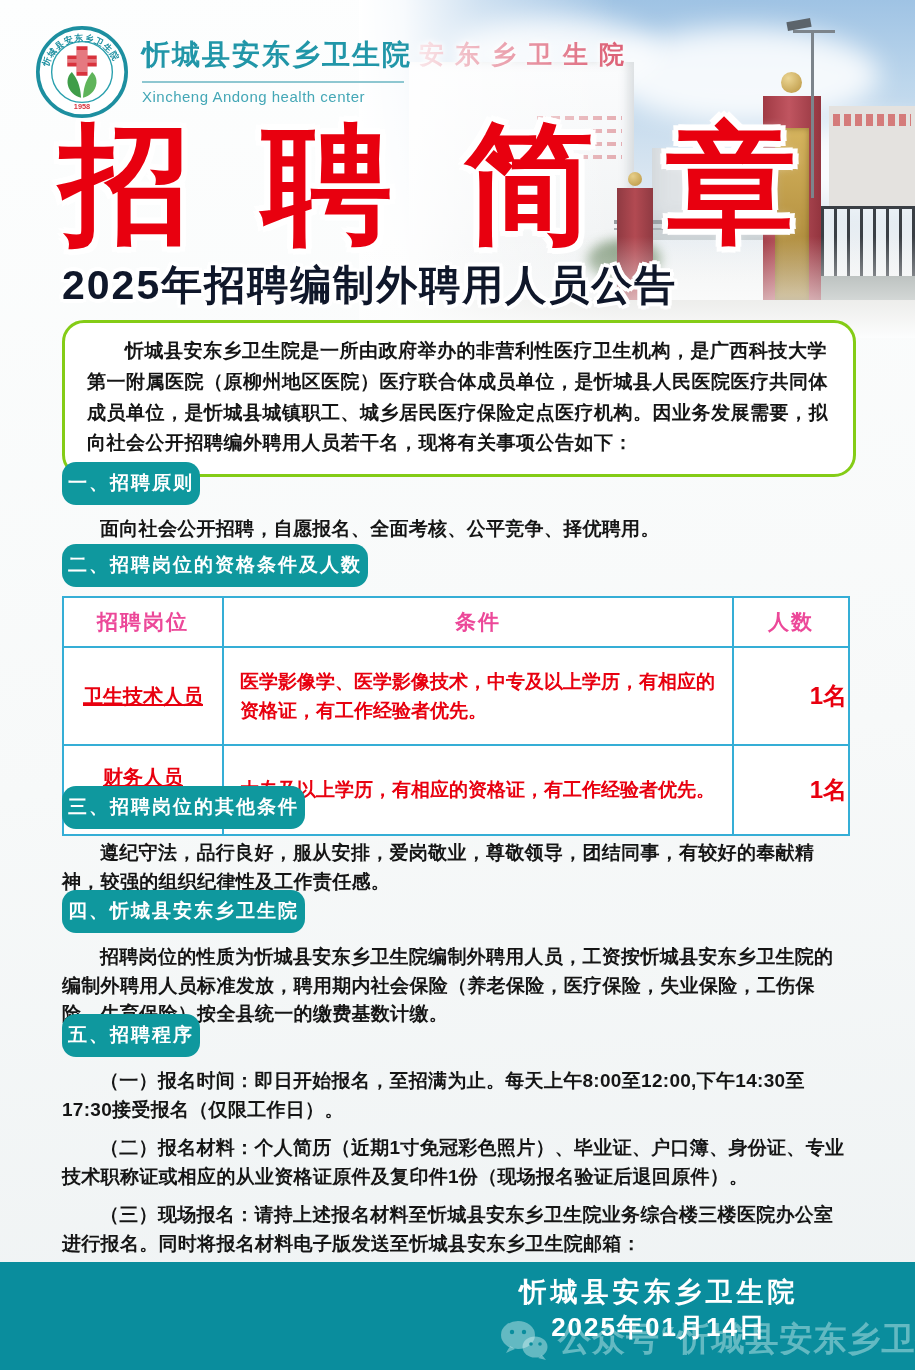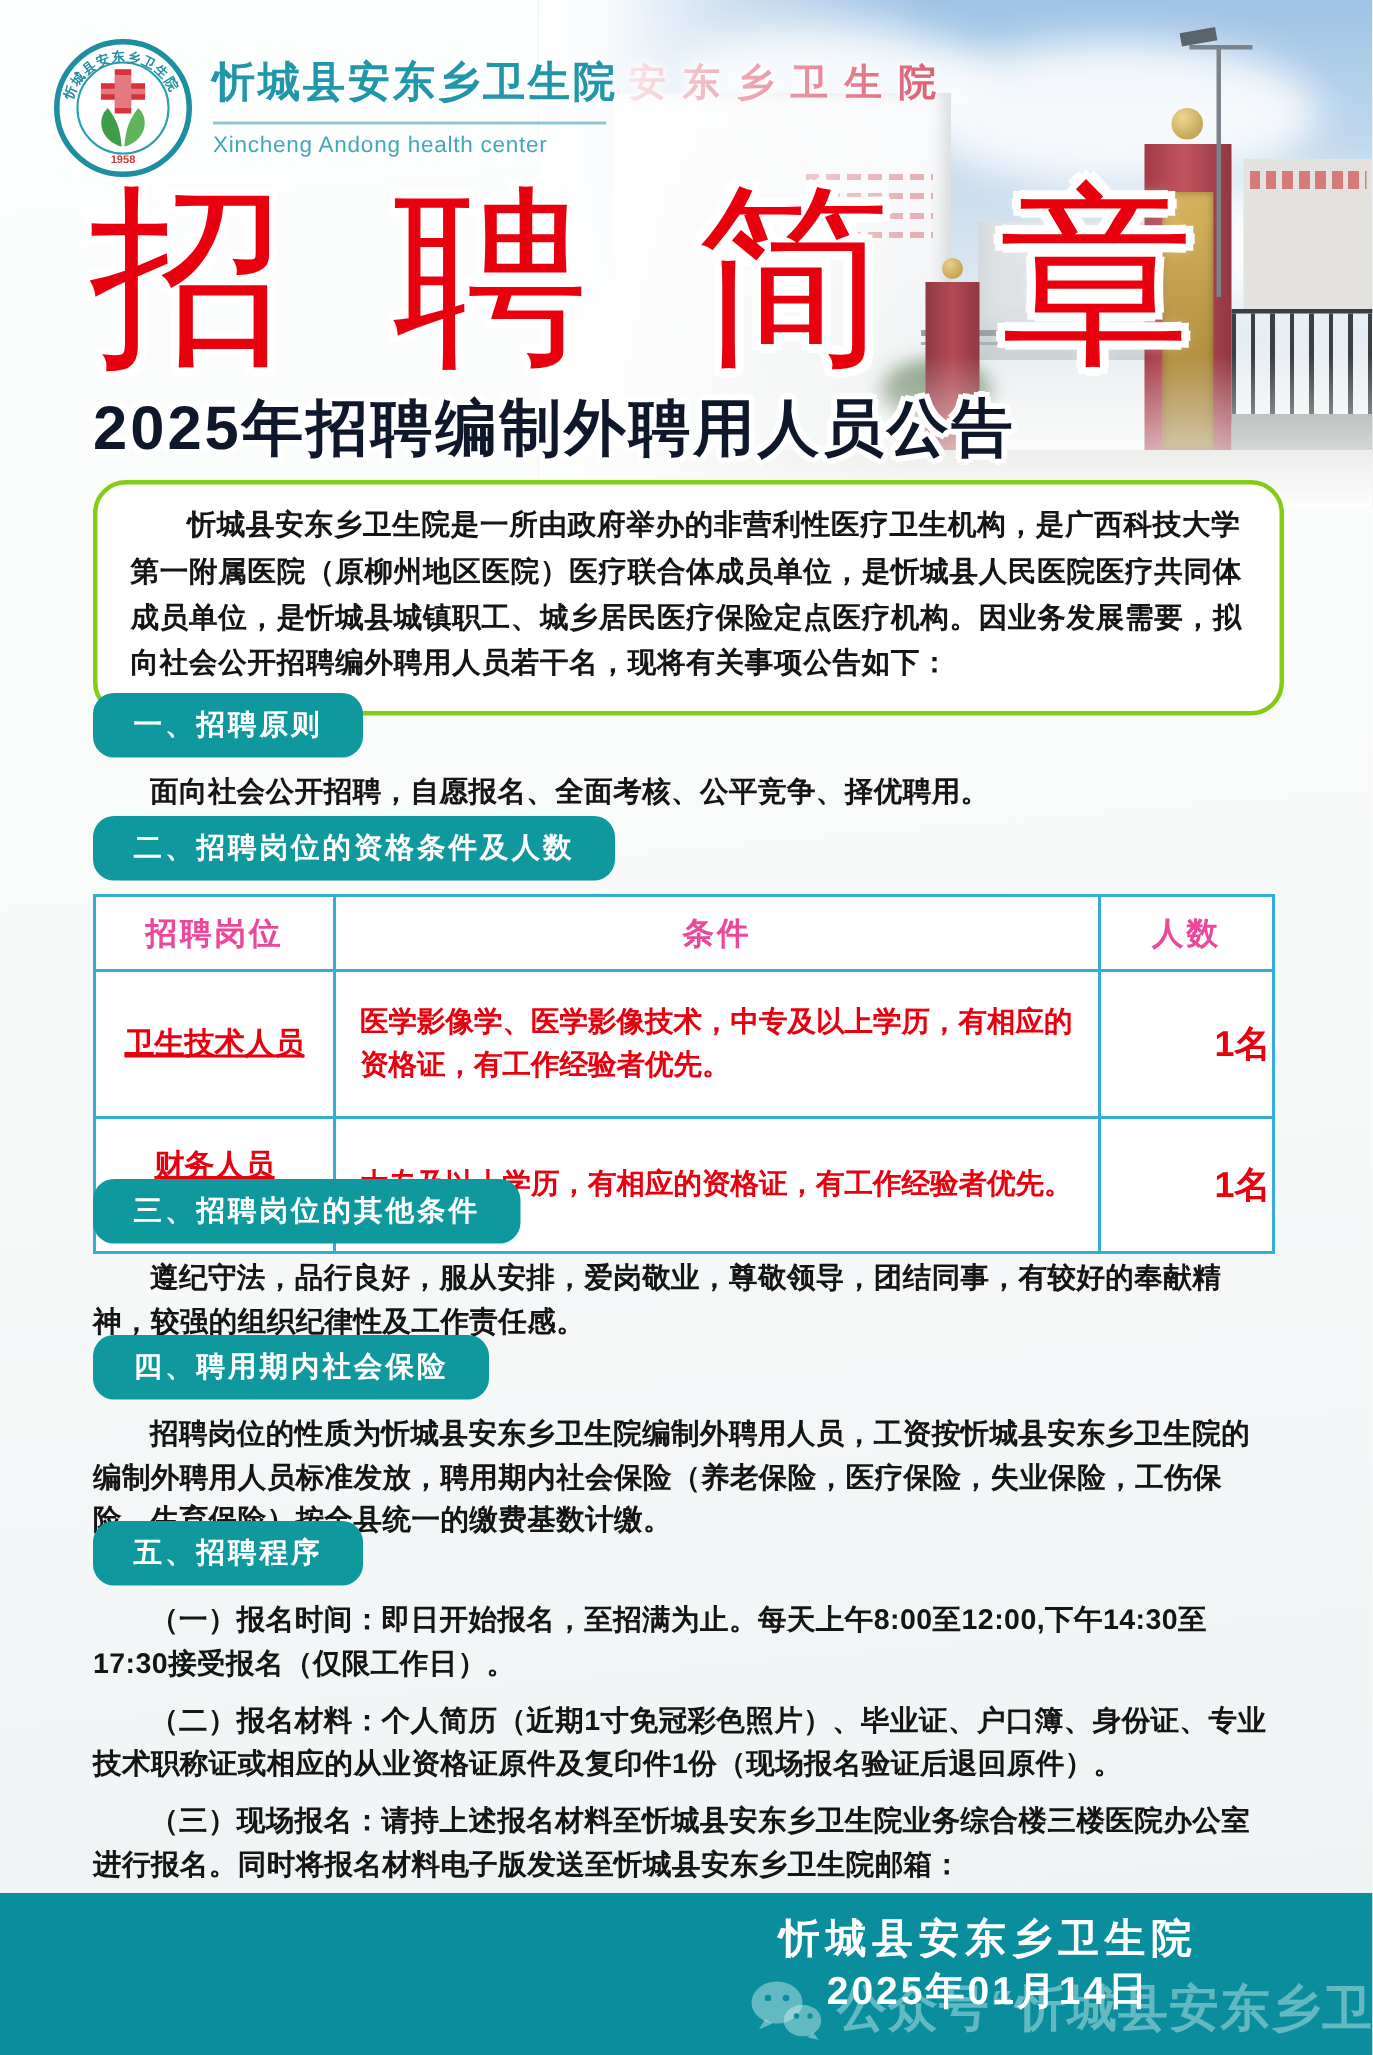--- a/index.html
+++ b/index.html
@@ -48,33 +48,33 @@
   .fade-left{position:absolute;inset:0;background:linear-gradient(90deg,#ffffff 0%,rgba(255,255,255,.92) 8%,rgba(255,255,255,.5) 22%,rgba(255,255,255,0) 46%);}
   .fade-bottom{position:absolute;inset:0;background:linear-gradient(0deg,rgba(252,253,253,1) 0%,rgba(252,253,253,.65) 9%,rgba(255,255,255,0) 30%);}
   
   .header{position:absolute;top:26px;left:36px;display:flex;gap:14px;z-index:3;}
   .logo{width:92px;height:92px;}
   .brand-names{padding-top:10px;}
   .brand-cn{font-size:28px;font-weight:700;color:#2196a8;letter-spacing:2px;}
   .brand-divider{height:2px;background:#8ec7d1;margin:7px 0 5px;width:262px;}
   .brand-en{font-size:15px;color:#44a7b6;letter-spacing:.5px;}
   
-  .title{position:absolute;top:116px;left:60px;z-index:2;font-size:130px;line-height:1.05;font-weight:400;
+  .title{position:absolute;top:116px;left:60px;z-index:2;font-size:130px;line-height:1.05;font-weight:700;
     color:#e8000f;letter-spacing:72px;white-space:nowrap;
     text-shadow:-5px -5px 0 #fff,5px -5px 0 #fff,-5px 5px 0 #fff,5px 5px 0 #fff,-6px 0 0 #fff,6px 0 0 #fff,0 -6px 0 #fff,0 6px 0 #fff,0 0 12px rgba(255,255,255,.9);}
   .subtitle{position:absolute;top:258px;left:62px;z-index:2;font-size:41px;font-weight:900;color:#0f172a;letter-spacing:2px;white-space:nowrap;
     text-shadow:-3px -3px 0 #fff,3px -3px 0 #fff,-3px 3px 0 #fff,3px 3px 0 #fff,-4px 0 0 #fff,4px 0 0 #fff,0 -4px 0 #fff,0 4px 0 #fff;}
   
   .intro-box{position:absolute;top:320px;left:62px;width:744px;padding:13px 22px 15px;z-index:2;
     border:3px solid #84cc16;border-radius:22px;background:rgba(255,255,255,.88);}
   .intro-box p{margin:0;font-size:19px;line-height:1.62;color:#151515;font-weight:600;text-indent:2em;letter-spacing:.5px;}
   
   .sec{position:absolute;left:62px;width:788px;z-index:2;}
   .sec-badge{display:inline-block;background:#0f989e;color:#fff;font-size:19px;font-weight:700;
-    padding:8px 27px 9px;border-radius:14px;letter-spacing:2px;}
+    padding:8px 6px 9px;border-radius:14px;letter-spacing:2px;}
   .sec p{margin:10px 0 0;font-size:19px;line-height:1.5;color:#151515;font-weight:600;text-indent:2em;letter-spacing:.3px;}
   .sec1{top:462px;} .sec2{top:544px;} .sec3{top:786px;} .sec4{top:890px;} .sec5{top:1014px;}
   
   .jobs-table{margin-top:9px;width:100%;border-collapse:collapse;background:#fff;}
   .jobs-table th,.jobs-table td{border:2px solid #35aed6;}
   .jobs-table th{color:#ec4899;font-size:21px;font-weight:700;height:46px;letter-spacing:2px;}
   .jobs-table td{color:#e8000f;font-weight:700;}
   td.pos{width:156px;text-align:center;font-size:20px;line-height:1.3;text-decoration:underline;}
   td.cond{font-size:19px;padding:10px 16px;line-height:1.55;}
   td.count{width:112px;text-align:right;font-size:24px;}
@@ -181,21 +181,21 @@
   </tbody>
     </table>
 </div>
 
 <div class="sec sec3">
   <span class="sec-badge">三、招聘岗位的其他条件</span>
   <p>遵纪守法，品行良好，服从安排，爱岗敬业，尊敬领导，团结同事，有较好的奉献精神，较强的组织纪律性及工作责任感。</p>
 </div>
 
 <div class="sec sec4">
-  <span class="sec-badge">四、聘用期内社会保险</span>
+  <span class="sec-badge">四、忻城县安东乡卫生院</span>
   <p>招聘岗位的性质为忻城县安东乡卫生院编制外聘用人员，工资按忻城县安东乡卫生院的编制外聘用人员标准发放，聘用期内社会保险（养老保险，医疗保险，失业保险，工伤保险，生育保险）按全县统一的缴费基数计缴。</p>
 </div>
 
 <div class="sec sec5">
   <span class="sec-badge">五、招聘程序</span>
   <p>（一）报名时间：即日开始报名，至招满为止。每天上午8:00至12:00,下午14:30至17:30接受报名（仅限工作日）。</p>
   <p>（二）报名材料：个人简历（近期1寸免冠彩色照片）、毕业证、户口簿、身份证、专业技术职称证或相应的从业资格证原件及复印件1份（现场报名验证后退回原件）。</p>
   <p>（三）现场报名：请持上述报名材料至忻城县安东乡卫生院业务综合楼三楼医院办公室进行报名。同时将报名材料电子版发送至忻城县安东乡卫生院邮箱：adyy5692102@126.com。</p>
   <p>（四）未尽事宜，可向忻城县安东乡卫生院业务综合楼三楼医院办公室咨询或面谈，联系电话0772-6408396。覃书记18276711218；樊院长18776262958</p>
 </div>

